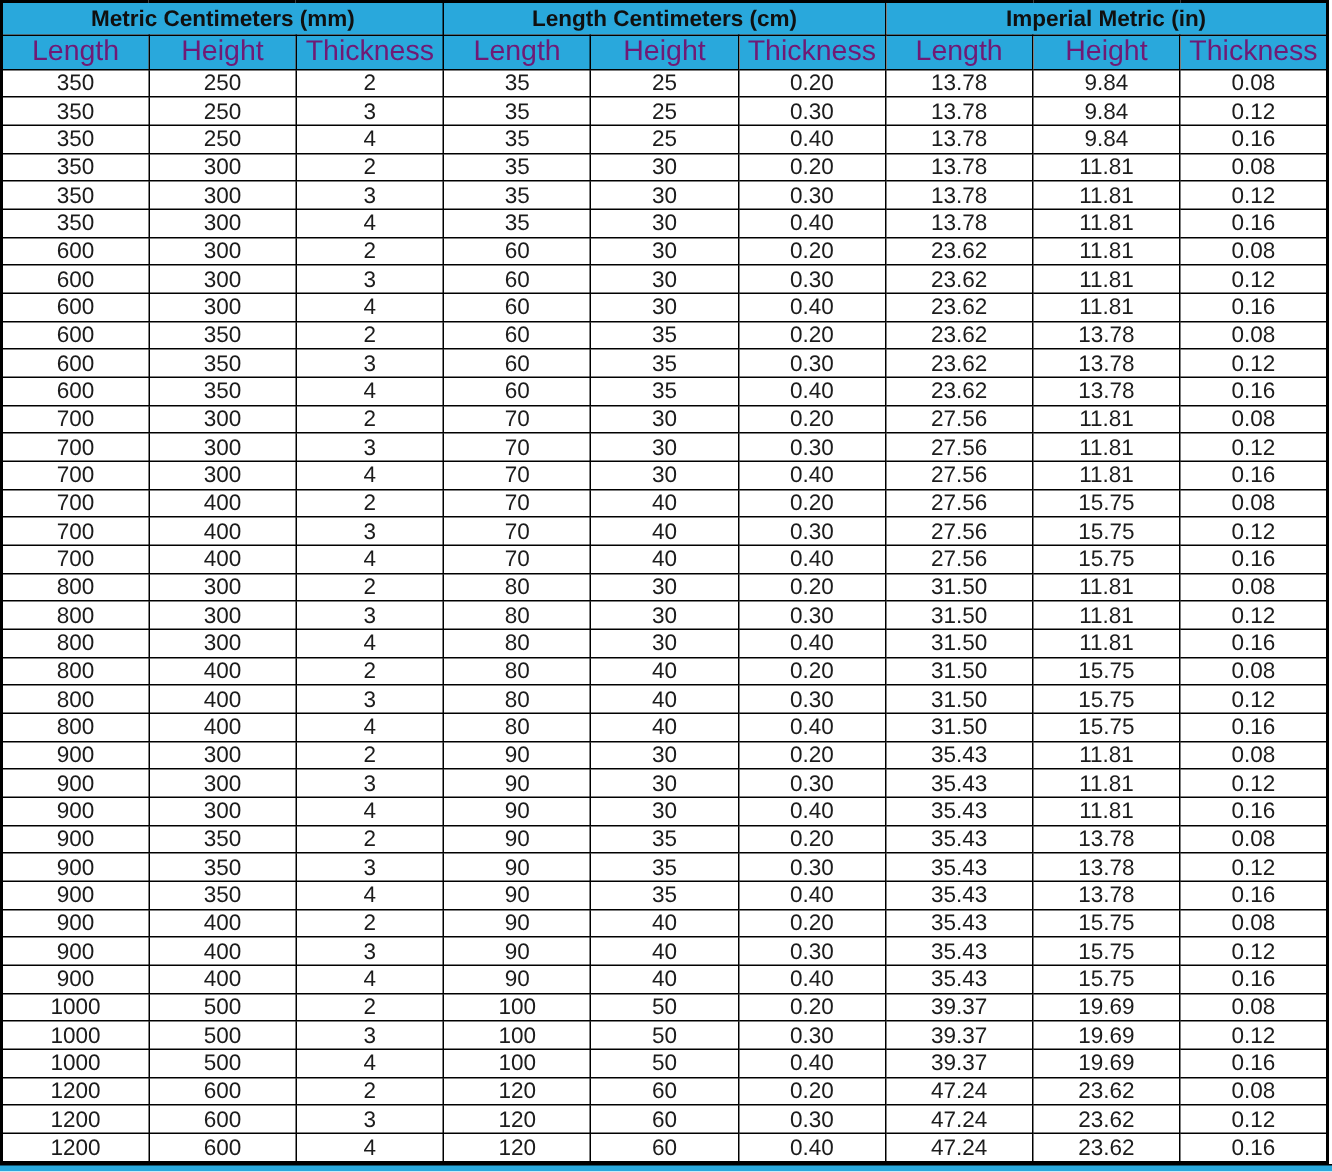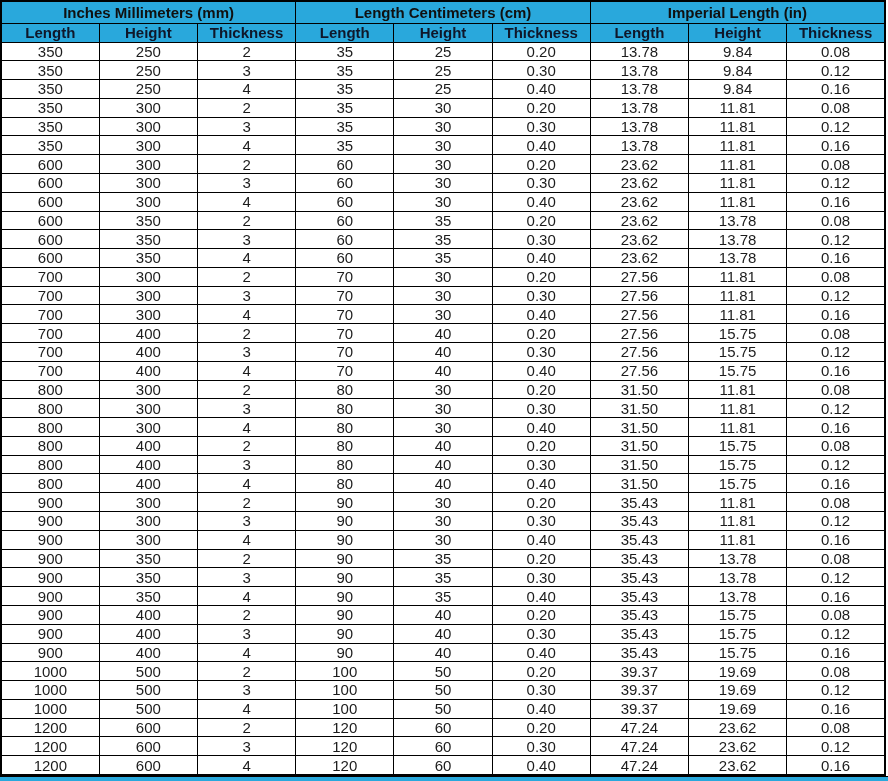--- a/index.html
+++ b/index.html
@@ -38,23 +38,23 @@
     background: var(--header-bg, #29a8dc);
     color: #101010;
     font-size: 15px;
     font-weight: bold;
   }
   tr.col-header-row {
     height: 19px;
   }
   tr.col-header-row th {
     background: var(--header-bg, #29a8dc);
-    color: #0f172a;
-    font-size: 15px;
-    font-weight: bold;
+    color: #701a75;
+    font-size: 19px;
+    font-weight: normal;
   }
   tbody td {
     color: #1c1c1c;
     font-size: 15px;
     font-weight: normal;
     background: #ffffff;
   }
   .bottom-strip {
     width: 888px;
     height: 5px;
@@ -62,23 +62,23 @@
     border-top: 1px solid var(--border-color, #000);
   }
 </style>
 </head>
 <body>
 
 <div class="page">
   <table class="conv">
     <thead>
       <tr class="group-header-row">
-        <th colspan="3">Inches Millimeters (mm)</th>
+        <th colspan="3">Metric Centimeters (mm)</th>
         <th colspan="3">Length Centimeters (cm)</th>
-        <th colspan="3">Imperial Length (in)</th>
+        <th colspan="3">Imperial Metric (in)</th>
       </tr>
       <tr class="col-header-row">
         <th>Length</th>
         <th>Height</th>
         <th>Thickness</th>
         <th>Length</th>
         <th>Height</th>
         <th>Thickness</th>
         <th>Length</th>
         <th>Height</th>

